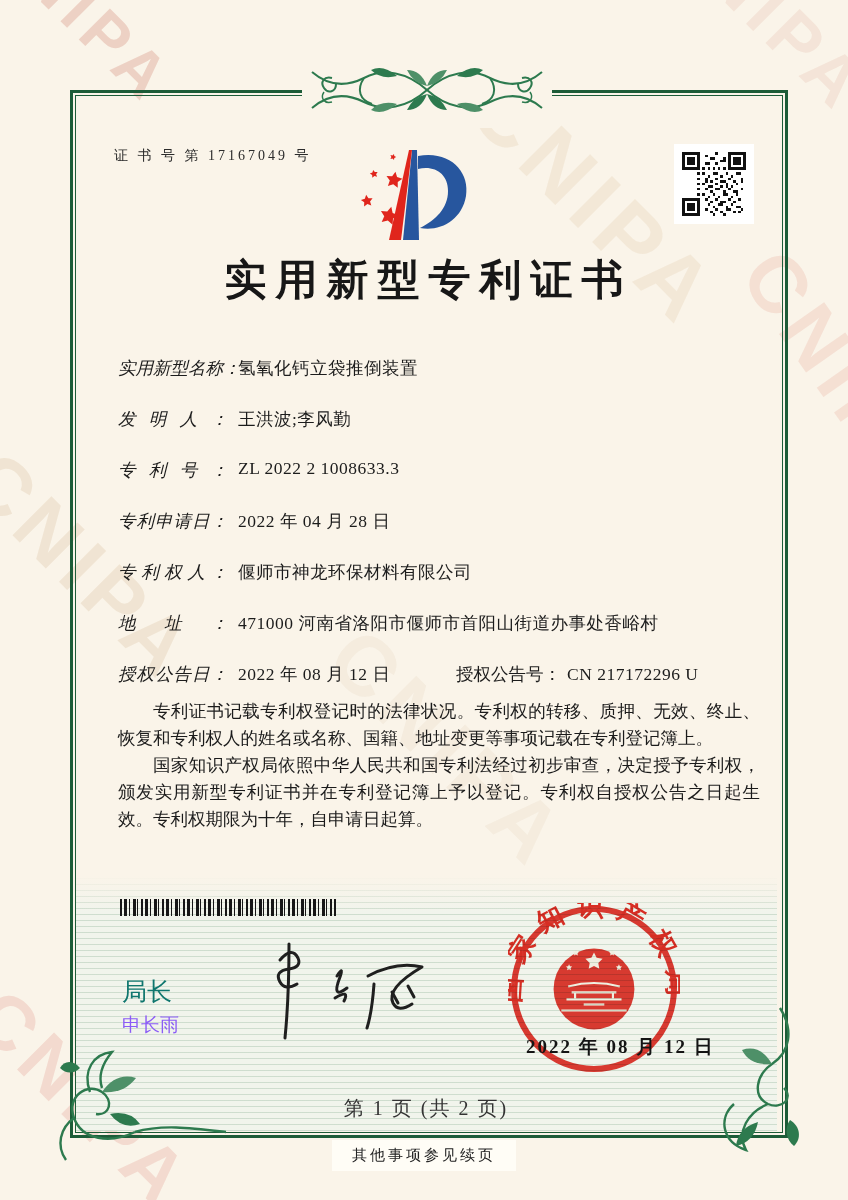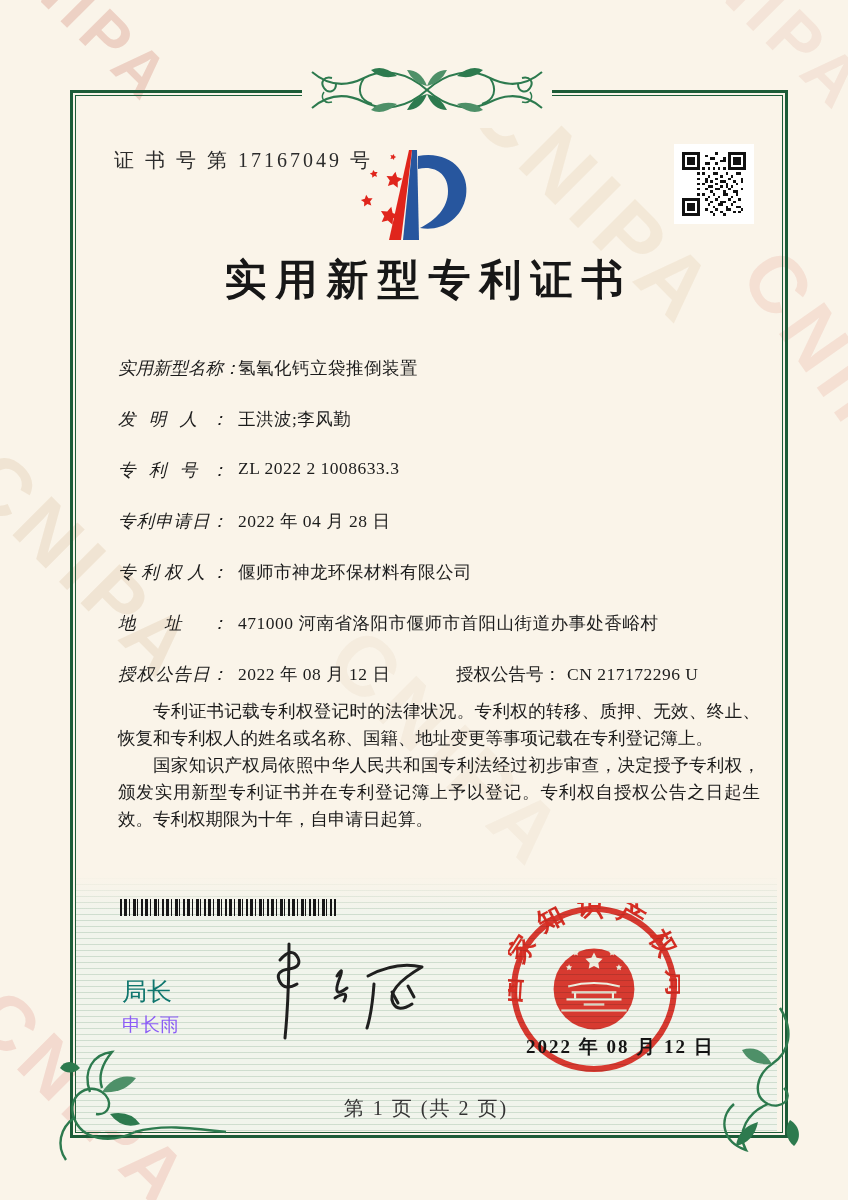--- a/index.html
+++ b/index.html
@@ -6,21 +6,21 @@
   body{width:848px;height:1200px;background:#efe9dd;font-family:"Liberation Serif","DejaVu Serif",serif;}
   .page{position:relative;width:848px;height:1200px;background:#faf4e9;overflow:hidden;}
 
   
   .wm{position:absolute;font-family:"Liberation Sans","DejaVu Sans",sans-serif;font-weight:bold;letter-spacing:8px;transform:rotate(45deg);pointer-events:none;user-select:none;}
 
   
   .frame{position:absolute;left:70px;top:90px;width:712px;height:1042px;border:3px solid #1d5c38;}
   .frame-inner{position:absolute;left:2px;top:2px;right:2px;bottom:2px;border:1px solid #1d5c38;}
 
-  .certno{position:absolute;left:114px;top:147px;font-size:20px;letter-spacing:3px;color:#2b2b2b;}
+  .certno{position:absolute;left:114px;top:147px;font-size:14px;letter-spacing:3px;color:#2b2b2b;}
 
   .logo{position:absolute;left:356px;top:146px;}
   .qrbox{position:absolute;left:674px;top:144px;width:80px;height:80px;background:#ffffff;display:flex;align-items:center;justify-content:center;}
 
   .title{position:absolute;left:0;top:252px;width:848px;text-align:center;font-size:42px;font-weight:700;letter-spacing:9px;text-indent:9px;color:#171717;font-family:Liberation Mono, monospace;}
 
   .fields{position:absolute;left:118px;top:356px;width:620px;font-size:17.5px;color:#1c1c1c;}
   .field-row{height:22px;margin-bottom:29px;position:relative;white-space:nowrap;}
   .flabel{display:inline-block;width:110px;text-align:justify;text-align-last:justify;margin-right:10px;vertical-align:top;font-style:italic;}
   .fvalue{letter-spacing:0.5px;margin-top:32px;}
@@ -241,14 +241,17 @@
       <path d="M78,104 V112"></path>
       <path d="M122,104 V112"></path>
       <path d="M88,118 H112"></path>
       <path d="M62,125 H138"></path>
     </g>
   </svg>
   <div class="seal-date">2022 年 08 月 12 日</div>
 
   <div class="pageinfo">第 1 页 (共 2 页)</div>
 
+  <div class="footer-note">
+    <span>其他事项参见续页</span>
+  </div>
 
 </div>
 
 </body></html>

